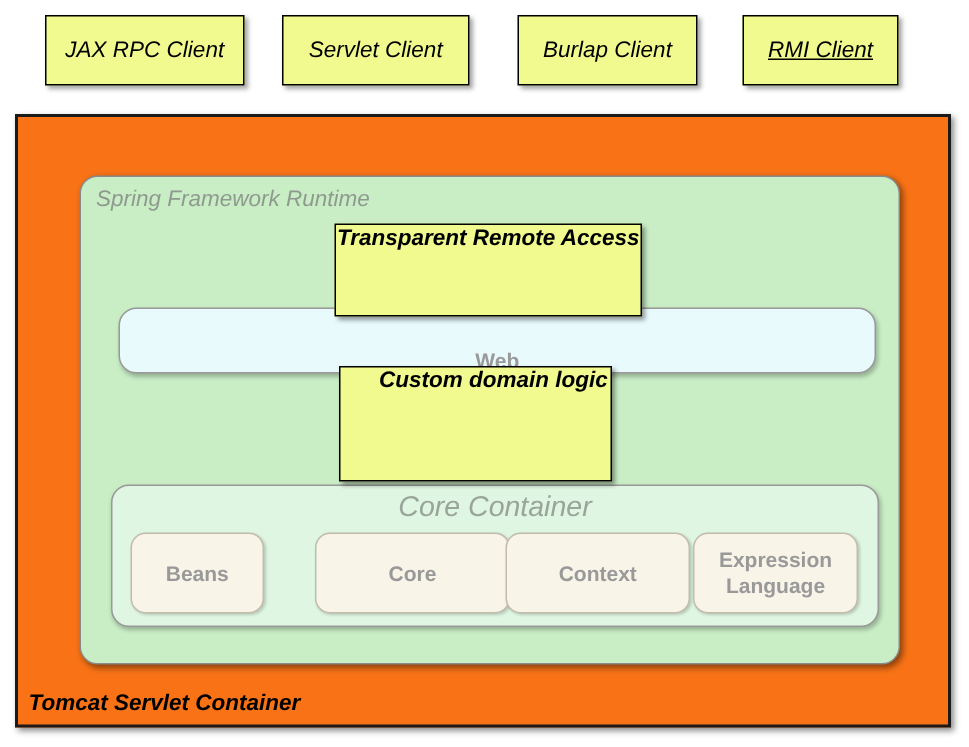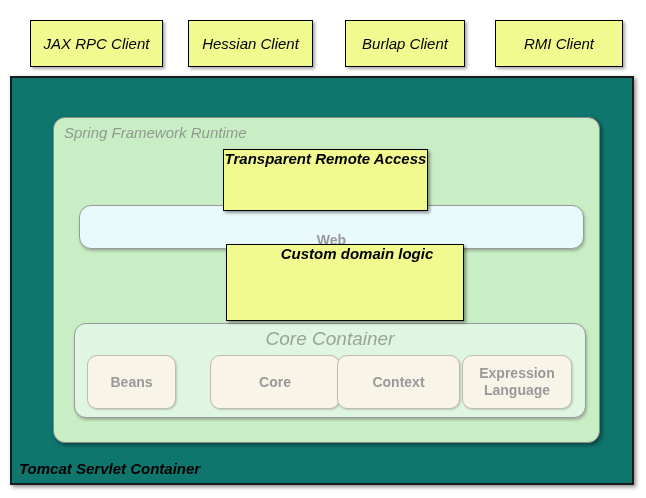--- a/index.html
+++ b/index.html
@@ -11,47 +11,47 @@
   .canvas {
     position: relative;
     width: 646px;
     height: 498px;
     background: #ffffff;
     overflow: hidden;
   }
   
   .client-box {
     position: absolute;
-    top: 20px;
+    top: 10px;
     height: 47px;
     background: #F0FA8F;
     border: 1.5px solid #000000;
     box-shadow: 2px 2px 3px rgba(0,0,0,0.35);
     display: flex;
     align-items: center;
     justify-content: center;
     font-style: italic;
     font-size: 15px;
     color: #000000;
     box-sizing: border-box;
     text-align: left;
   }
   .client-1 { left: 30px;  width: 133px; }
   .client-2 { left: 188px; width: 125px; }
   .client-3 { left: 345px; width: 120px; }
-  .client-4 { left: 495px; width: 128px; }
+  .client-4 { left: 495px; width: 104px; text-decoration: underline; }
 
   
   .tomcat {
     position: absolute;
     left: 10px;
     top: 76px;
     width: 624px;
     height: 409px;
-    background: #0f766e;
+    background: #f97316;
     border: 2px solid #1a1a1a;
     box-shadow: 2px 2px 4px rgba(0,0,0,0.45);
     box-sizing: border-box;
   }
   .tomcat-label {
     position: absolute;
     left: 7px;
     bottom: 6px;
     font-weight: bold;
     font-style: italic;
@@ -91,21 +91,21 @@
     justify-content: center;
     font-weight: bold;
     font-style: italic;
     font-size: 15px;
     color: #000000;
     box-sizing: border-box;
     text-align: center;
     z-index: 5;
   }
   .remote-access { left: 169px; top: 31px;  width: 205px; height: 62px; }
-  .domain-logic  { left: 172px; top: 126px; width: 238px; height: 77px; padding-left: 24px; }
+  .domain-logic  { left: 172px; top: 126px; width: 182px; height: 77px; padding-left: 24px; }
 
   
   .web-bar {
     position: absolute;
     left: 25px;
     top: 87px;
     width: 505px;
     height: 44px;
     background: #E9FAFD;
     border: 1px solid #999999;
@@ -172,21 +172,21 @@
 </style>
 </head>
 <body>
 
 <div class="canvas">
 
   <div class="client-box client-1">
     <span>JAX RPC Client</span>
   </div>
   <div class="client-box client-2">
-    <span>Hessian Client</span>
+    <span>Servlet Client</span>
   </div>
   <div class="client-box client-3">
     <span>Burlap Client</span>
   </div>
   <div class="client-box client-4">
     <span>RMI Client</span>
   </div>
 
   <div class="tomcat">
 

